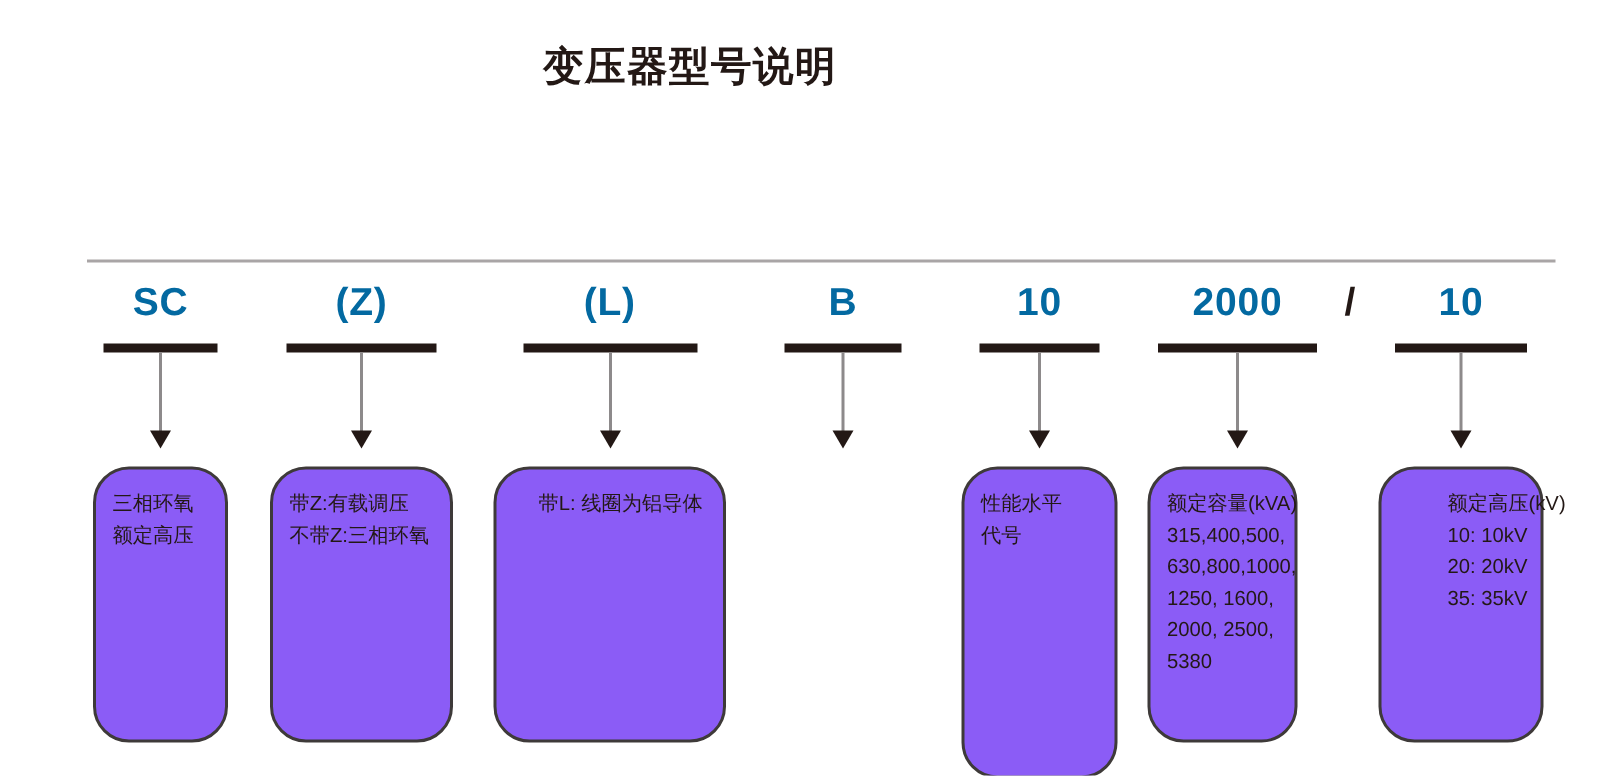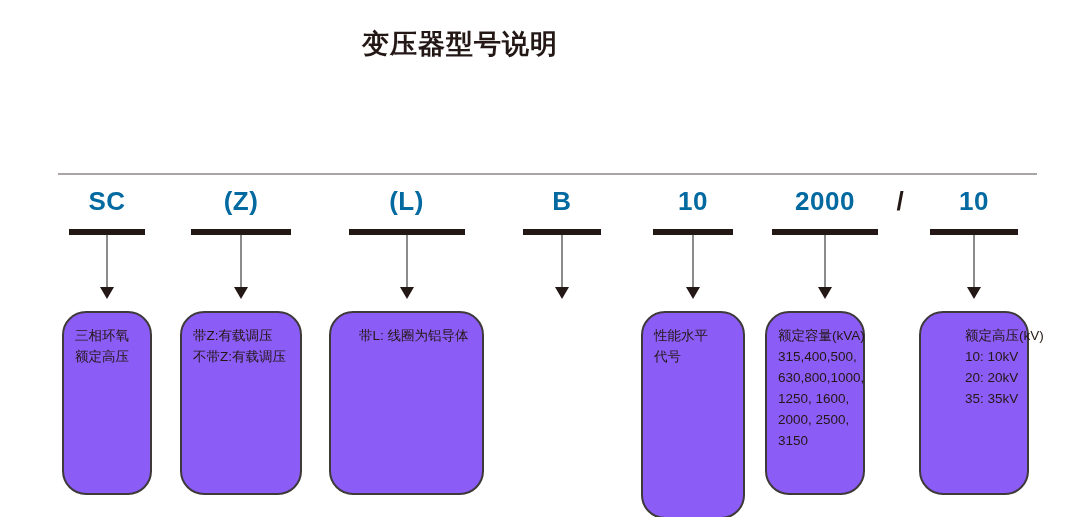--- a/index.html
+++ b/index.html
@@ -145,21 +145,21 @@
   </div>
 
   <div class="column" style="left:180px; width:122px;">
     <div class="code-text">(Z)</div>
     <div class="code-bar" style="width:100px;"></div>
     <div class="arrow-shaft" style="height:56px;"></div>
     <div class="arrow-head" style="top:103px;"></div>
   </div>
   <div class="desc-box" style="left:180px; top:311px; width:122px; height:184px;">
     <div class="desc-line">带Z:有载调压</div>
-    <div class="desc-line">不带Z:有载调压</div>
+    <div class="desc-line">不带Z:三相环氧</div>
   </div>
 
   <div class="column" style="left:329px; width:155px;">
     <div class="code-text">(L)</div>
     <div class="code-bar" style="width:116px;"></div>
     <div class="arrow-shaft" style="height:56px;"></div>
     <div class="arrow-head" style="top:103px;"></div>
   </div>
   <div class="desc-box" style="left:329px; top:311px; width:155px; height:184px;padding-left:28px;">
     <div class="desc-line">带L: 线圈为铝导体</div>
@@ -188,21 +188,21 @@
     <div class="code-bar" style="width:106px;"></div>
     <div class="arrow-shaft" style="height:56px;"></div>
     <div class="arrow-head" style="top:103px;"></div>
   </div>
   <div class="desc-box" style="left:765px; top:311px; width:100px; height:184px;">
     <div class="desc-line">额定容量(kVA)</div>
     <div class="desc-line">315,400,500,</div>
     <div class="desc-line">630,800,1000,</div>
     <div class="desc-line">1250, 1600,</div>
     <div class="desc-line">2000, 2500,</div>
-    <div class="desc-line">3150</div>
+    <div class="desc-line">5380</div>
   </div>
 
   <div id="slash-mark" style="left:885px; width:30px;">/</div>
 
   <div class="column" style="left:919px; width:110px;">
     <div class="code-text">10</div>
     <div class="code-bar" style="width:88px;"></div>
     <div class="arrow-shaft" style="height:56px;"></div>
     <div class="arrow-head" style="top:103px;"></div>
   </div>

